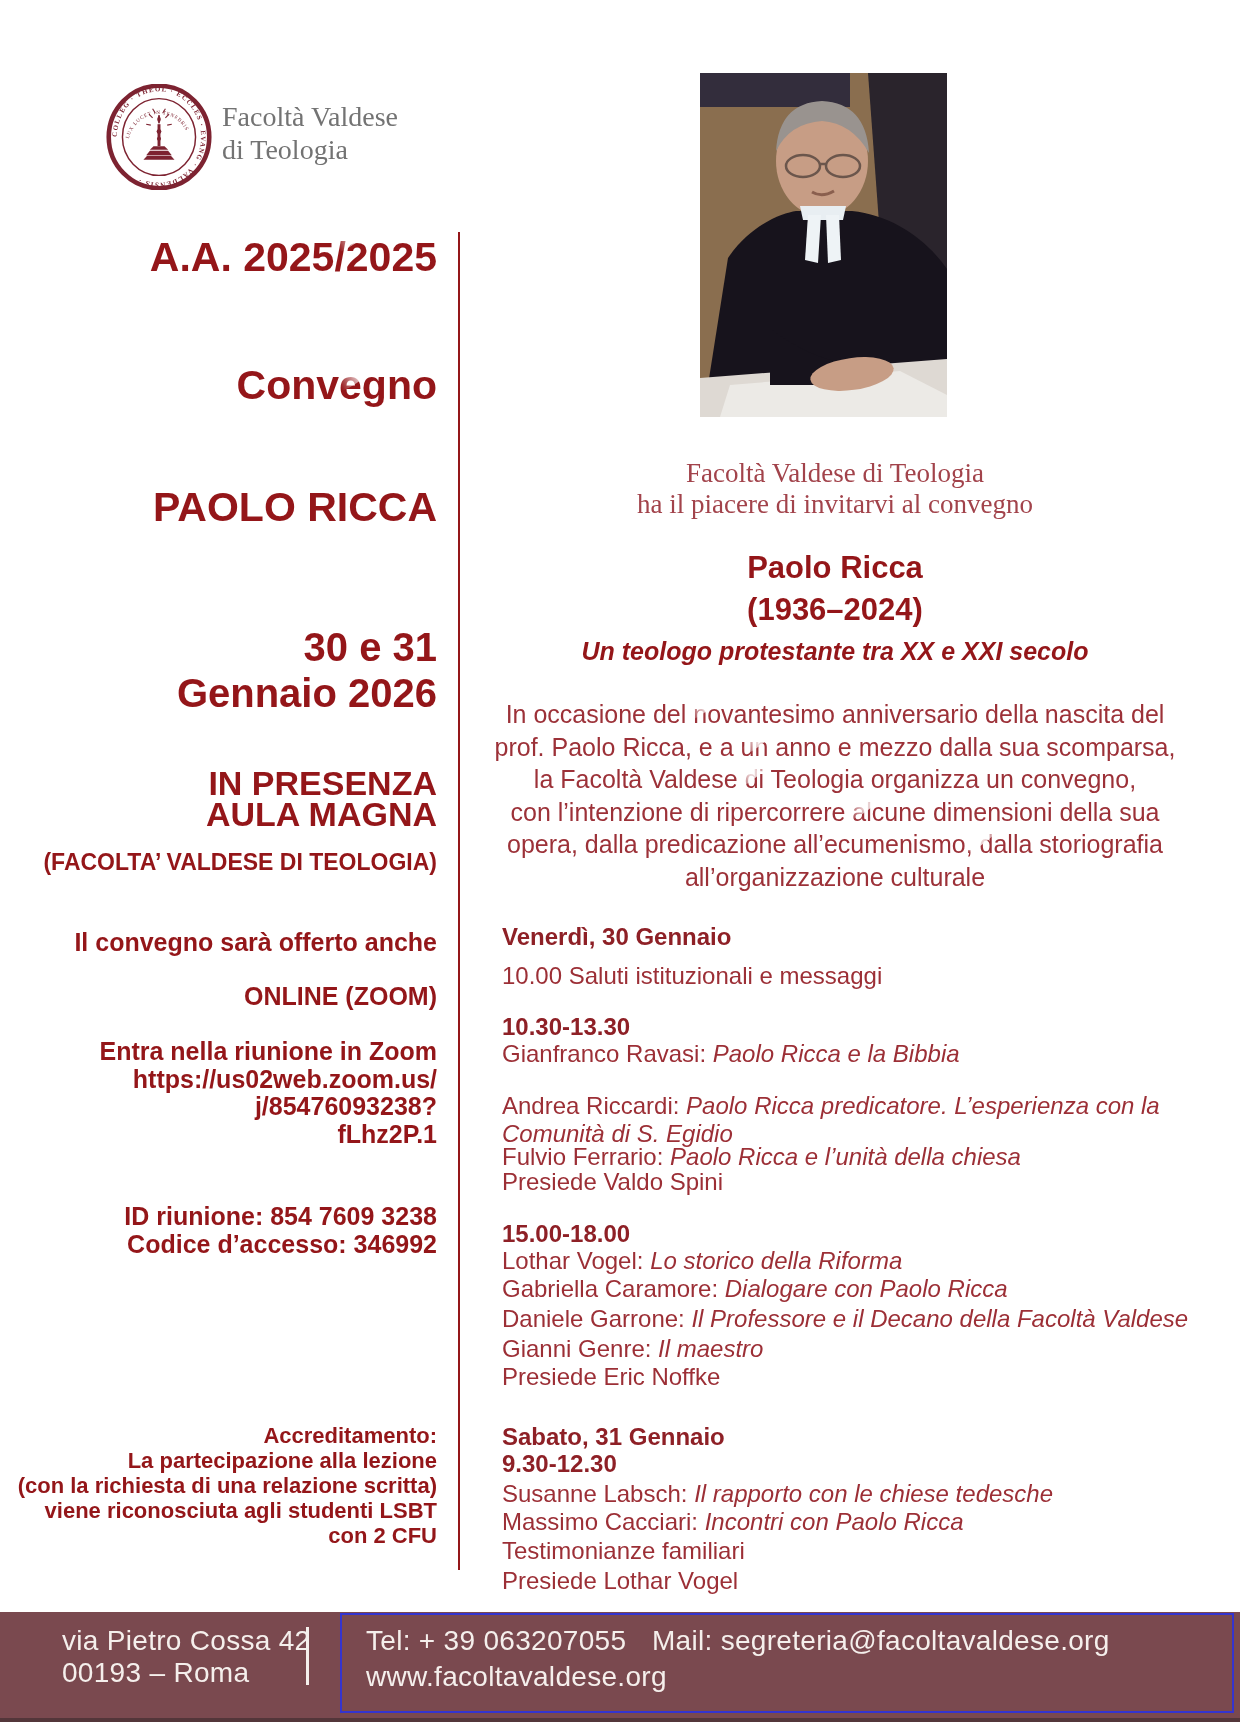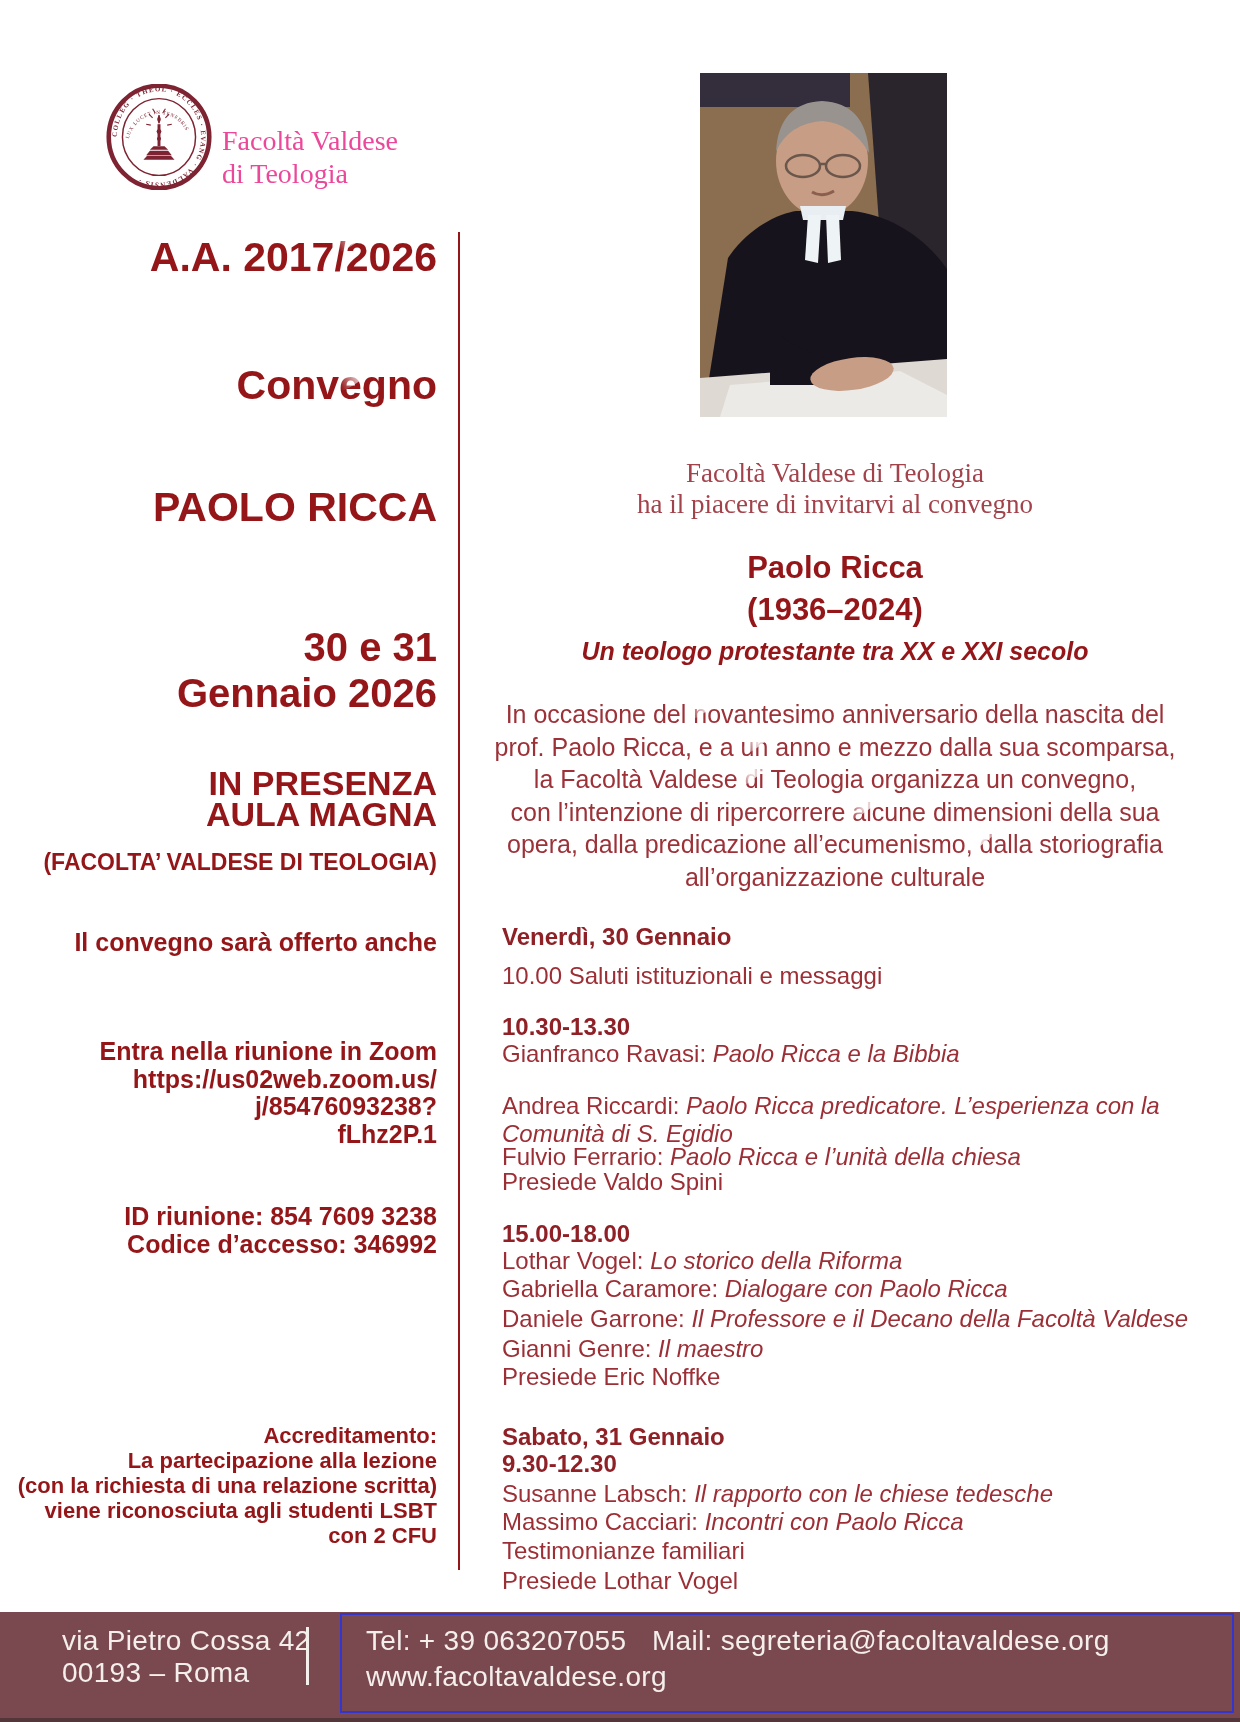--- a/index.html
+++ b/index.html
@@ -3,23 +3,23 @@
 <meta charset="utf-8">
 <style>
   html,body{margin:0;padding:0;background:#ffffff;}
   #page{
     position:relative;width:1240px;height:1722px;background:#ffffff;
     font-family:"Liberation Sans",sans-serif;overflow:hidden;
   }
   
   .seal{position:absolute;left:103px;top:84px;width:112px;height:106px;}
   .orgname{
-    position:absolute;left:222px;top:124px;width:320px;
+    position:absolute;left:222px;top:100px;width:320px;
     font-family:"Liberation Serif",serif;font-size:28px;line-height:33px;
-    color:#ec4899;text-align:left;
+    color:#737373;text-align:left;
   }
   
   .vdivider{position:absolute;left:458px;top:232px;width:2px;height:1338px;background:#941619;}
   
   .lc{position:absolute;left:0;width:437px;text-align:right;color:#941619;
       font-weight:700;white-space:nowrap;}
   .lc-xl{font-size:41px;line-height:46px;}
   .lc-date{font-size:40px;line-height:46px;white-space:normal;}
   .lc-pres{font-size:34px;line-height:31px;white-space:normal;}
   .lc-std{font-size:25px;line-height:27.5px;white-space:normal;}
@@ -86,37 +86,38 @@
     </g>
   </svg>
 
   <div class="orgname">
     <div>Facoltà Valdese</div>
     <div>di Teologia</div>
   </div>
 
   <div class="vdivider"></div>
 
-  <div class="lc lc-xl" style="top:234px">A.A. 2017/2026</div>
+  <div class="lc lc-xl" style="top:234px">A.A. 2025/2025</div>
   <div class="lc lc-xl" style="top:362px">Convegno</div>
   <div class="lc lc-xl" style="top:484px">PAOLO RICCA</div>
 
   <div class="lc lc-date" style="top:624px">
     <div>30 e 31</div>
     <div>Gennaio 2026</div>
   </div>
 
   <div class="lc lc-pres" style="top:768px">
     <div>IN PRESENZA</div>
     <div>AULA MAGNA</div>
   </div>
 
   <div class="lc" style="top:849px;font-size:23px">(FACOLTA’ VALDESE DI TEOLOGIA)</div>
 
   <div class="lc lc-std" style="top:929px">Il convegno sarà offerto anche</div>
+  <div class="lc lc-std" style="top:983px">ONLINE (ZOOM)</div>
 
   <div class="lc lc-std" style="top:1038px">
     <div>Entra nella riunione in Zoom</div>
     <div>https://us02web.zoom.us/</div>
     <div>j/85476093238?</div>
     <div>fLhz2P.1</div>
   </div>
 
   <div class="lc lc-std" style="top:1203px">
     <div>ID riunione: 854 7609 3238</div>

